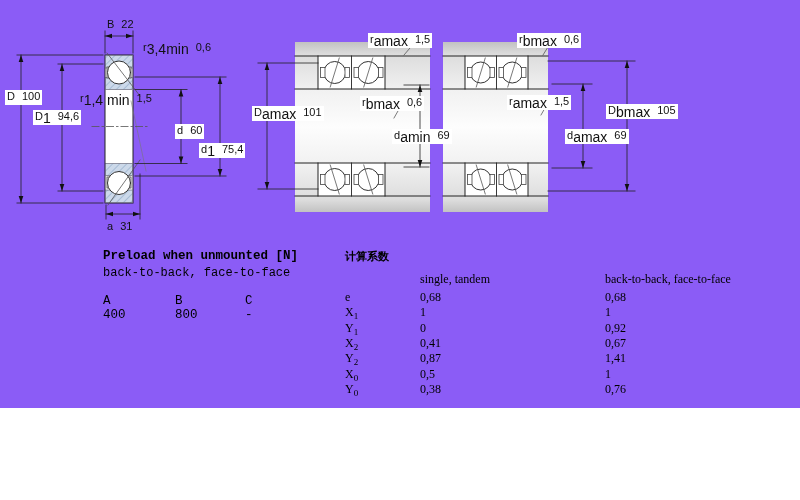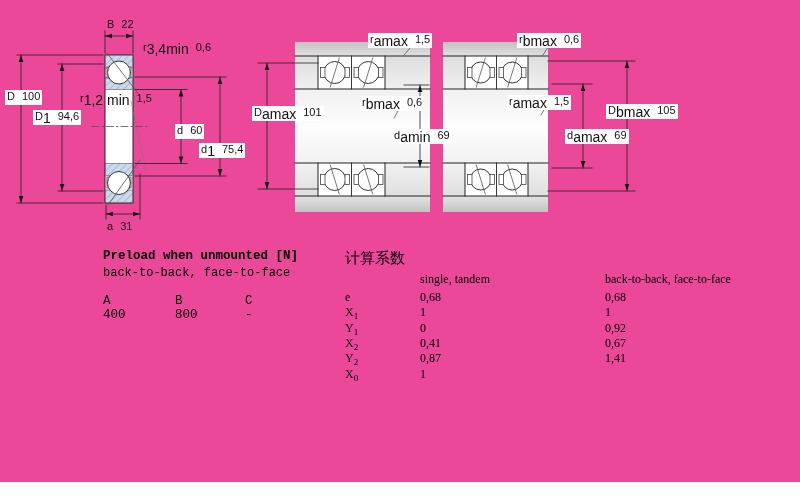--- a/index.html
+++ b/index.html
@@ -1,37 +1,37 @@
 <!DOCTYPE html>
 <html><head>
 <meta charset="utf-8">
 <style>
   html,body{margin:0;padding:0;background:#fff;}
-  .page{position:relative;width:800px;height:482px;background:#ec4899;overflow:hidden;
+  .page{position:relative;width:800px;height:408px;background:#8b5cf6;overflow:hidden;
         font-family:"Liberation Sans",sans-serif;color:#000;}
   .page svg{position:absolute;left:0;top:0;}
   
   .dim{position:absolute;font-family:"Liberation Sans",sans-serif;font-size:11px;
        line-height:13px;color:#111;white-space:nowrap;}
   .dim sub{font-size:14px;line-height:1;}
   .dim .v{margin-left:7px;}
   .wbg{background:#fff;padding:0 2px;}
   
   .preload{position:absolute;left:103px;top:249px;width:230px;
            font-family:Liberation Mono, monospace;font-size:12.5px;}
   .pt{font-weight:bold;}
   .ps{margin-top:3px;font-size:12px;}
   .prow{display:flex;}
   .phead{margin-top:14px;}
   .prow span{display:inline-block;}
   .pc1{width:72px;} .pc2{width:70px;}
   
   .factors{position:absolute;left:345px;top:249px;width:455px;
            font-family:"Liberation Serif",serif;font-size:12.5px;}
-  .ftitle{font-weight:normal;font-size:15px;}
+  .ftitle{font-weight:bold;font-size:11px;}
   .fhead{position:absolute;left:0;top:23px;width:455px;font-size:12px;}
   .fh1{position:absolute;left:75px;} .fh2{position:absolute;left:260px;}
   .frows{position:absolute;left:0;top:41px;font-size:12px;}
   .frow{height:15.35px;display:flex;align-items:flex-start;}
   .frow sub{font-size:9px;line-height:1;}
   .fl{width:75px;} .fc1{width:185px;}
 </style>
 </head>
 <body>
 
@@ -209,21 +209,21 @@
 
       <line x1="548" y1="47" x2="543" y2="55" stroke="#444" stroke-width="0.7"></line>
       <line x1="545" y1="108" x2="541" y2="115" stroke="#444" stroke-width="0.7"></line>
     </g>
   </svg>
 
   <span class="dim" style="left:107px;top:18px"><span>B</span><sub></sub><span class="v">22</span></span>
   <span class="dim" style="left:143px;top:41px"><span>r</span><sub>3,4min</sub><span class="v">0,6</span></span>
   <span class="dim wbg" style="left:5px;top:90px"><span>D</span><sub></sub><span class="v">100</span></span>
   <span class="dim wbg" style="left:33px;top:110px"><span>D</span><sub>1</sub><span class="v">94,6</span></span>
-  <span class="dim" style="left:80px;top:92px"><span>r</span><sub>1,2 min</sub><span class="v">1,5</span></span>
+  <span class="dim" style="left:80px;top:92px"><span>r</span><sub>1,4 min</sub><span class="v">1,5</span></span>
   <span class="dim wbg" style="left:175px;top:124px"><span>d</span><sub></sub><span class="v">60</span></span>
   <span class="dim wbg" style="left:199px;top:143px"><span>d</span><sub>1</sub><span class="v">75,4</span></span>
   <span class="dim" style="left:107px;top:220px"><span>a</span><sub></sub><span class="v">31</span></span>
 
   <span class="dim wbg" style="left:368px;top:33px"><span>r</span><sub>amax</sub><span class="v">1,5</span></span>
   <span class="dim wbg" style="left:252px;top:106px"><span>D</span><sub>amax</sub><span class="v">101</span></span>
   <span class="dim wbg" style="left:360px;top:96px"><span>r</span><sub>bmax</sub><span class="v">0,6</span></span>
   <span class="dim wbg" style="left:392px;top:129px"><span>d</span><sub>amin</sub><span class="v">69</span></span>
 
   <span class="dim wbg" style="left:517px;top:33px"><span>r</span><sub>bmax</sub><span class="v">0,6</span></span>
@@ -273,18 +273,24 @@
         <span class="fc1">0,41</span>
         <span class="fc2">0,67</span>
       </div>
       <div class="frow">
         <span class="fl"><span>Y</span><sub>2</sub></span>
         <span class="fc1">0,87</span>
         <span class="fc2">1,41</span>
       </div>
       <div class="frow">
         <span class="fl"><span>X</span><sub>0</sub></span>
+        <span class="fc1">0,5</span>
         <span class="fc2">1</span>
       </div>
+      <div class="frow">
+        <span class="fl"><span>Y</span><sub>0</sub></span>
+        <span class="fc1">0,38</span>
+        <span class="fc2">0,76</span>
+      </div>
     </div>
   </div>
 
 </div>
 
 </body></html>

